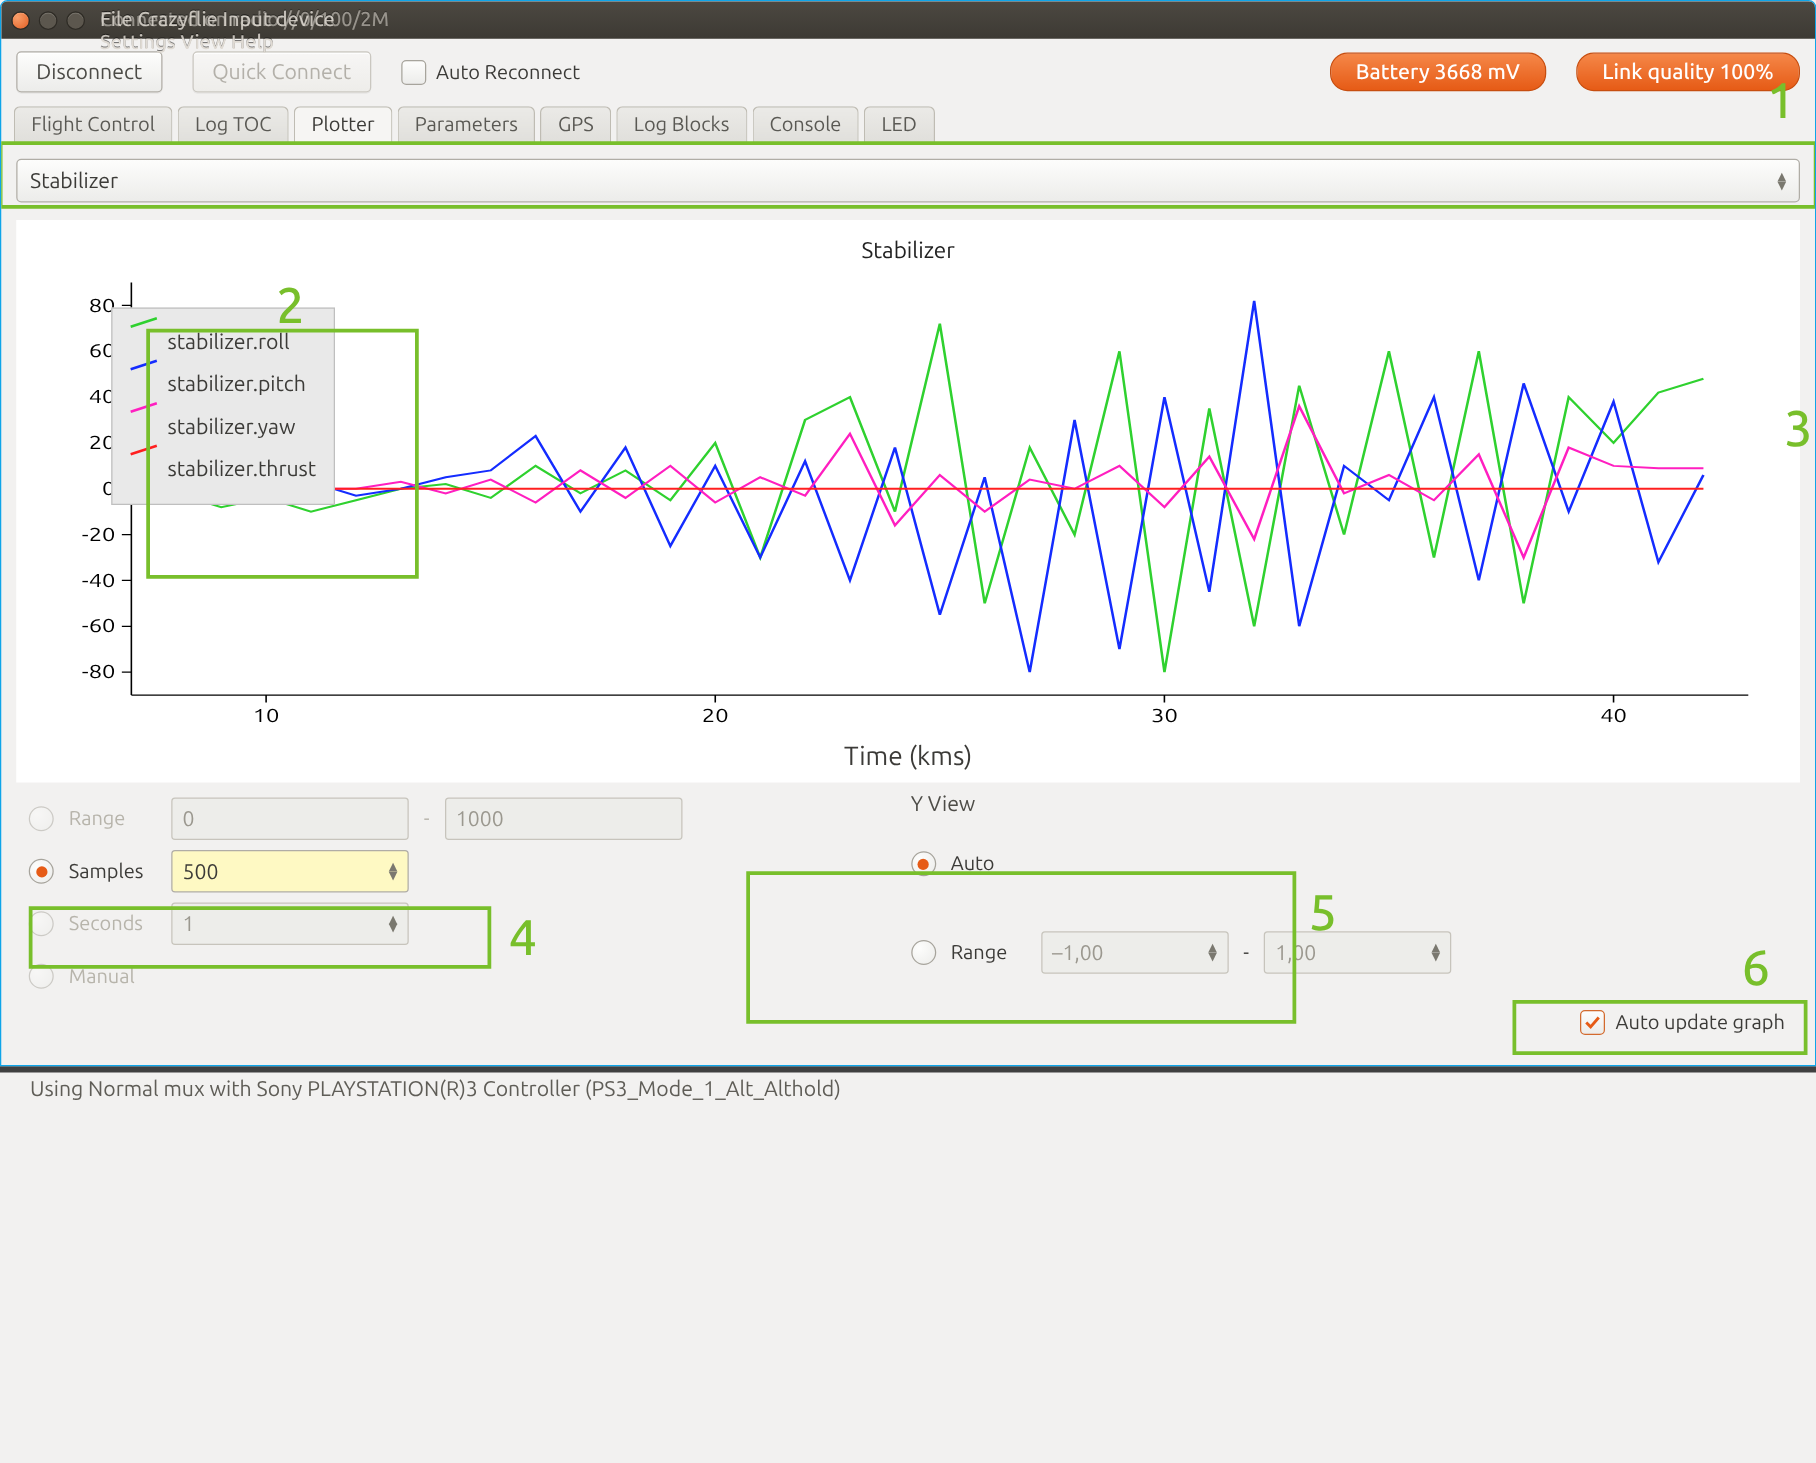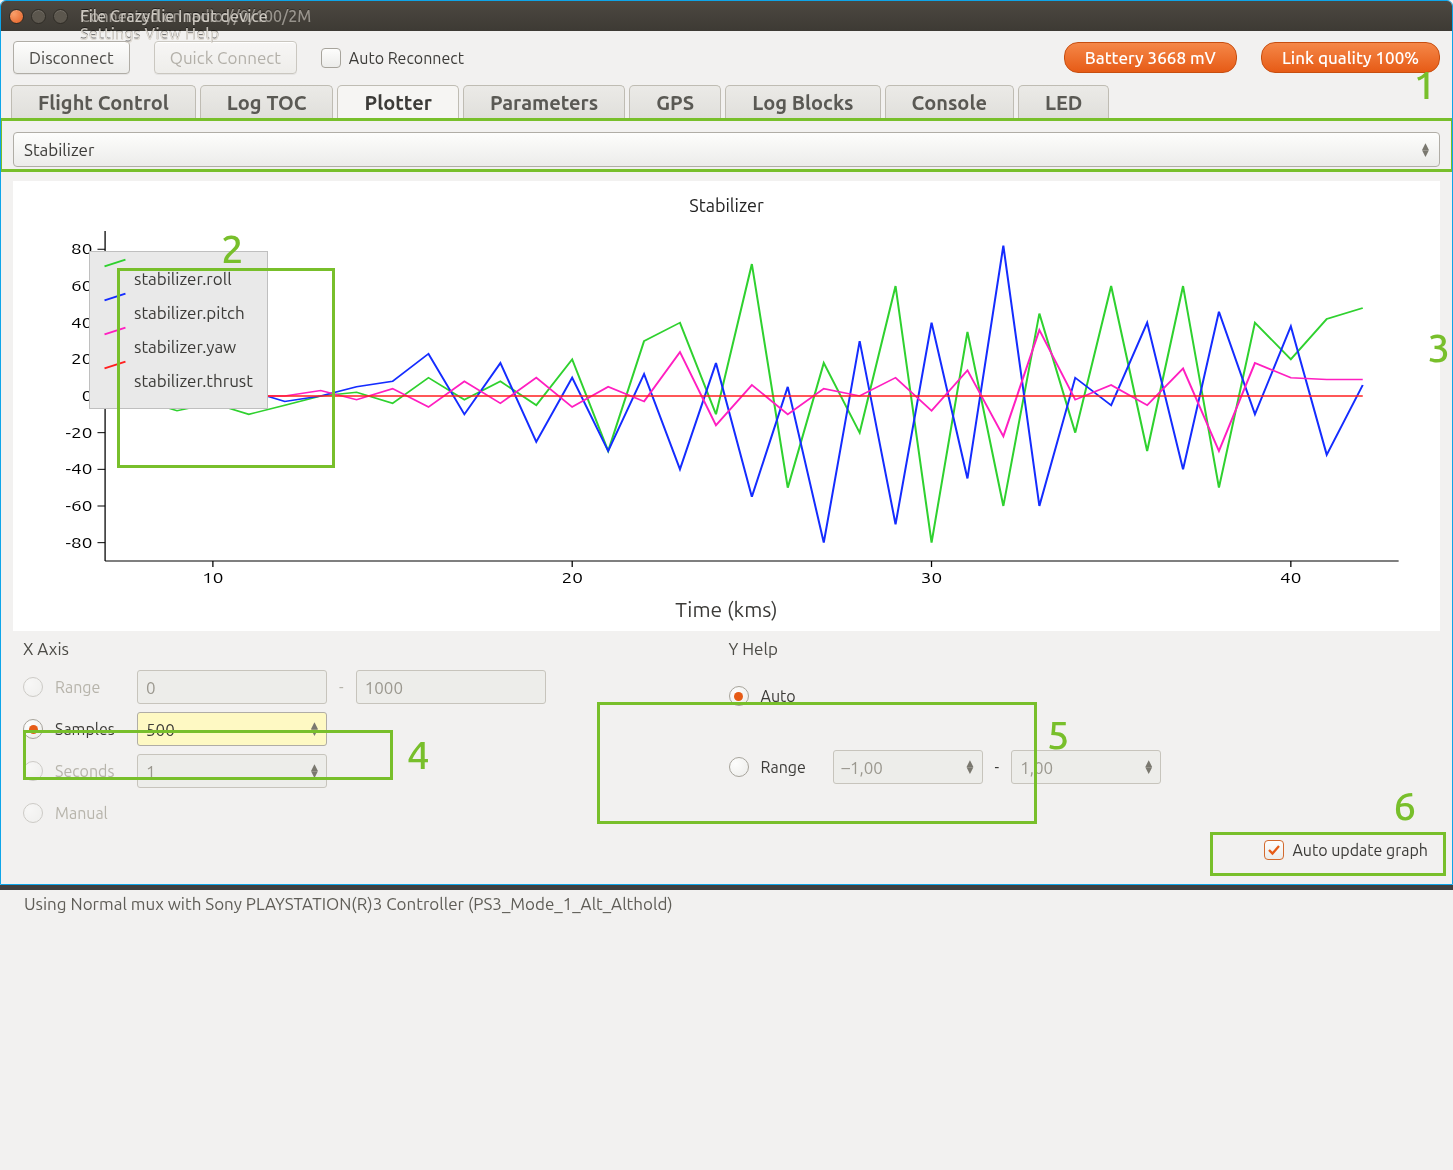--- a/index.html
+++ b/index.html
@@ -65,21 +65,21 @@
   }
   .flex-spacer{flex:1;}
   
   .tabbar{
     display:flex; gap:4px; padding:0 10px; border-bottom:1px solid #bfbcb3; align-items:flex-end;
   }
   .tab{
     background:linear-gradient(to bottom,#ebeae7,#e0dfdb);
     border:1px solid #bfbcb3; border-bottom:none;
     border-radius:5px 5px 0 0;
-    padding:5px 26px; font-size:20px; color:#5a5954;font-weight:bold;
+    padding:5px 13px; font-size:16px; color:#5a5954;
   }
   .tab.active{
     background:#f6f5f3; color:#3c3b38; position:relative; top:1px; padding-bottom:6px;
   }
   
   .content{padding:12px;}
   .group-select{
     width:100%; background:linear-gradient(to bottom,#fdfdfc,#ececea);
     border:1px solid #b0ada6; border-radius:4px; padding:7px 10px;
     display:flex; justify-content:space-between; align-items:center; font-size:17px;
@@ -224,21 +224,20 @@
               <div class="legend-line" style="background: rgb(255, 31, 31);"></div>
               <span>stabilizer.thrust</span>
             </div>
           </div>
       </div>
       <div class="xlabel">Time (kms)</div>
     </div>
 
     <div class="axes-row">
       <div class="axes-col">
-        <div class="axes-title">X Axis</div>
         <div class="radio-row">
           <div class="radio" style="opacity:.5;"></div>
           <span class="disabled-text" style="width:70px;">Range</span>
           <div class="num-input disabled">
               <span>0</span>
             </div>
           <span class="disabled-text">-</span>
           <div class="num-input disabled">
               <span>1000</span>
             </div>
@@ -265,21 +264,21 @@
               </span>
           </div>
         </div>
         <div class="radio-row">
           <div class="radio" style="opacity:.5;"></div>
           <span class="disabled-text">Manual</span>
         </div>
       </div>
 
       <div class="axes-col">
-        <div class="axes-title">Y Help</div>
+        <div class="axes-title">Y View</div>
         <div class="radio-row" style="height:60px;">
           <div class="radio sel"></div>
           <span>Auto</span>
         </div>
         <div style="height:20px;"></div>
         <div class="radio-row">
           <div class="radio"></div>
           <span style="width:60px;">Range</span>
           <div class="num-input disabled small">
             <span>–1,00</span>

